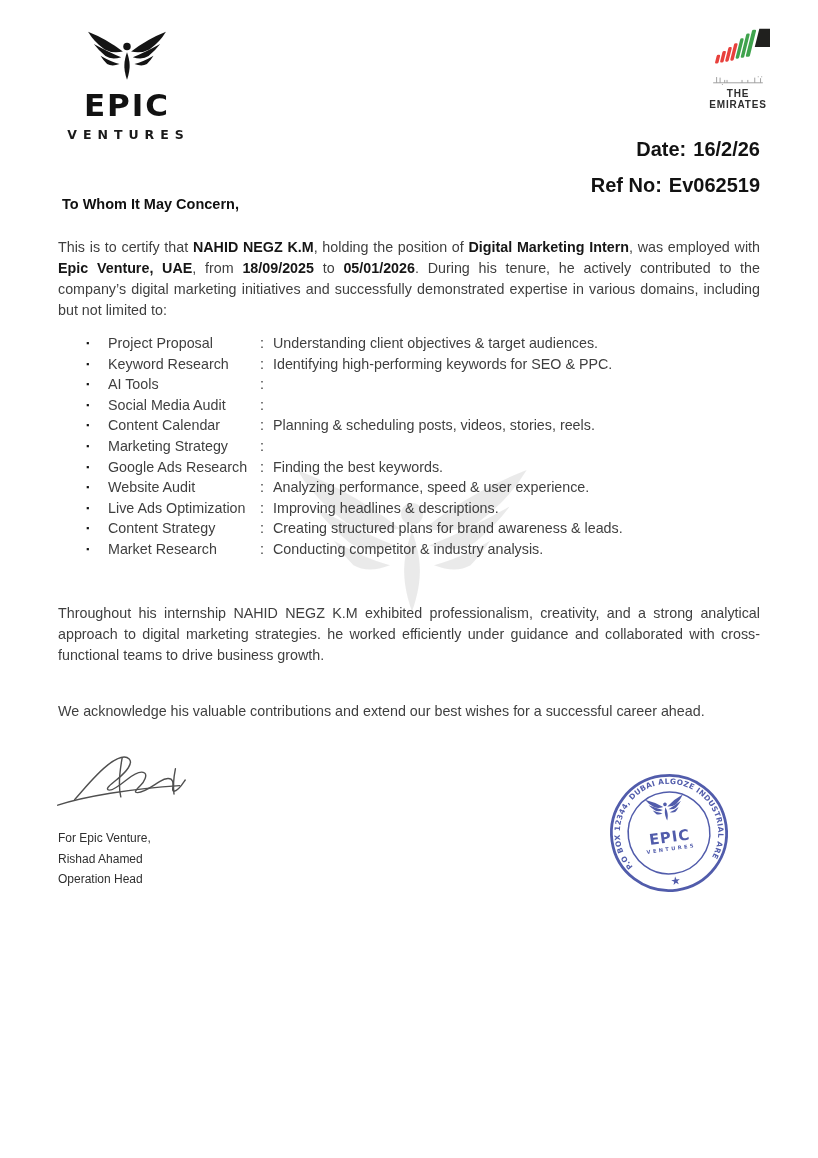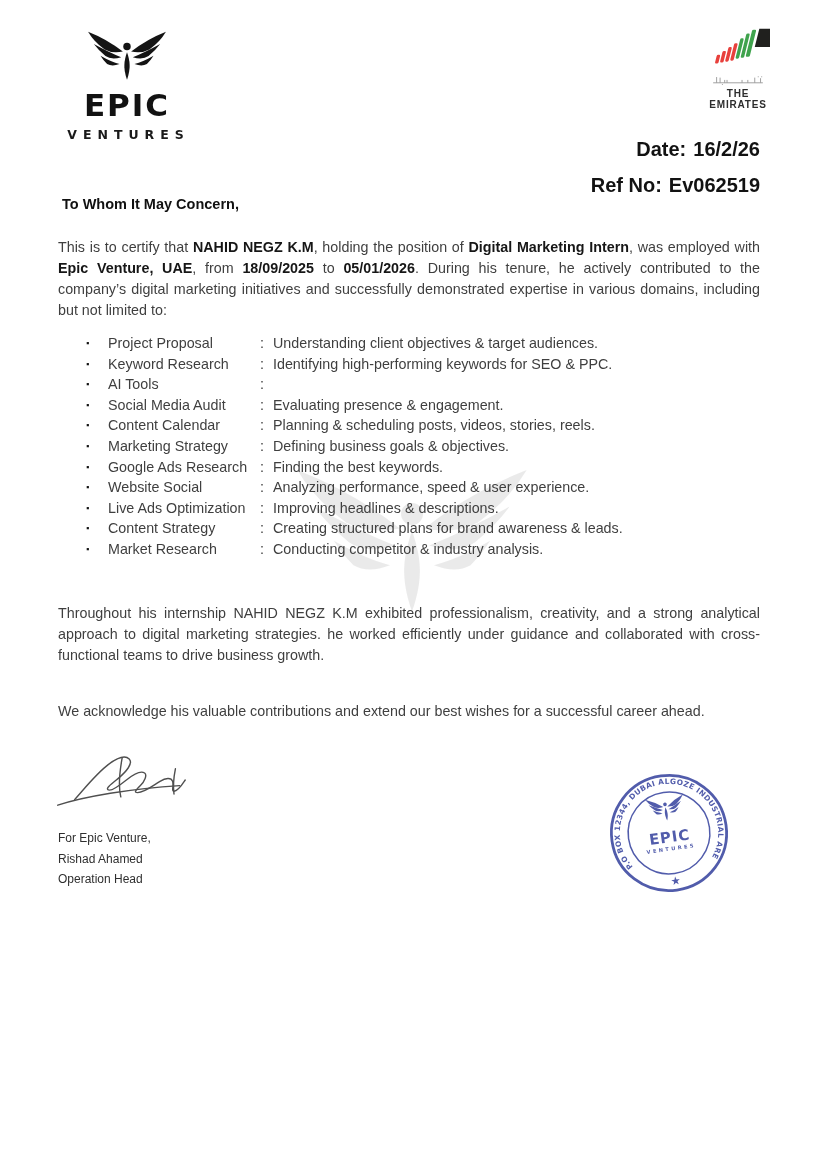--- a/index.html
+++ b/index.html
@@ -134,43 +134,41 @@
         </div>
       <div class="row">
           <span class="bullet">▪</span>
           <span class="label">AI Tools</span>
           <span class="colon">:</span>
         </div>
       <div class="row">
           <span class="bullet">▪</span>
           <span class="label">Social Media Audit</span>
           <span class="colon">:</span>
-          <span class="desc">Evaluating presence &amp; engagement.</span>
         </div>
       <div class="row">
           <span class="bullet">▪</span>
           <span class="label">Content Calendar</span>
           <span class="colon">:</span>
           <span class="desc">Planning &amp; scheduling posts, videos, stories, reels.</span>
         </div>
       <div class="row">
           <span class="bullet">▪</span>
           <span class="label">Marketing Strategy</span>
           <span class="colon">:</span>
-          <span class="desc">Defining business goals &amp; objectives.</span>
         </div>
       <div class="row">
           <span class="bullet">▪</span>
           <span class="label">Google Ads Research</span>
           <span class="colon">:</span>
           <span class="desc">Finding the best keywords.</span>
         </div>
       <div class="row">
           <span class="bullet">▪</span>
-          <span class="label">Website Social</span>
+          <span class="label">Website Audit</span>
           <span class="colon">:</span>
           <span class="desc">Analyzing performance, speed &amp; user experience.</span>
         </div>
       <div class="row">
           <span class="bullet">▪</span>
           <span class="label">Live Ads Optimization</span>
           <span class="colon">:</span>
           <span class="desc">Improving headlines &amp; descriptions.</span>
         </div>
       <div class="row">

